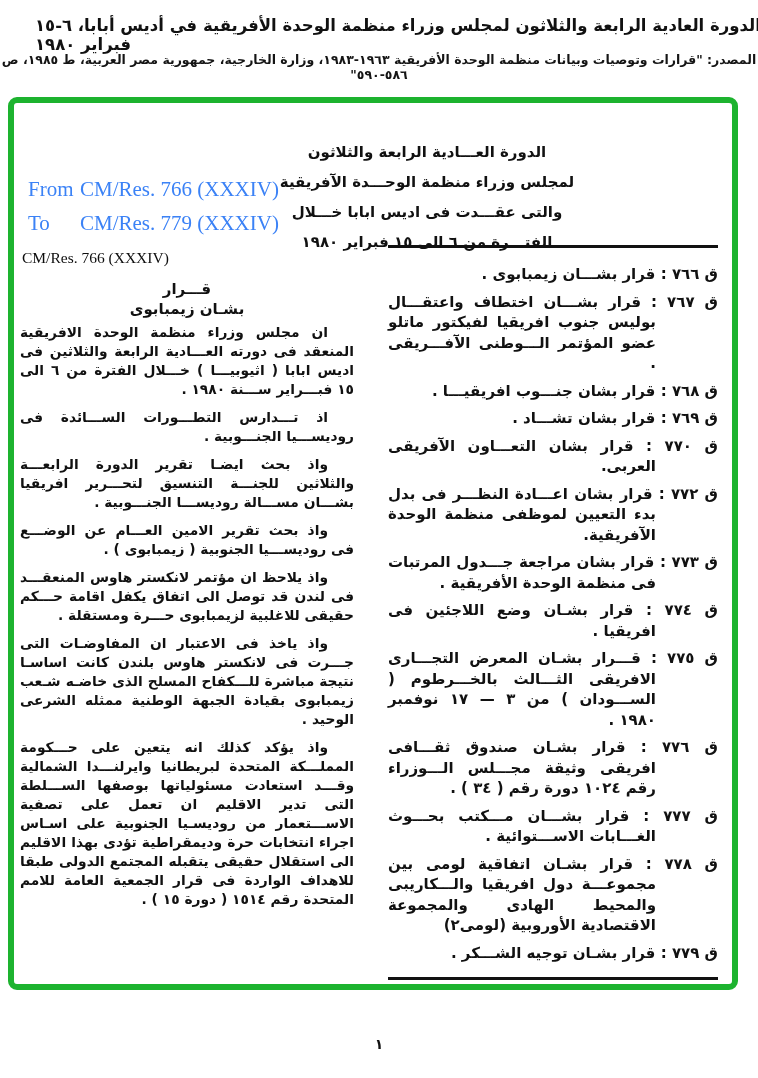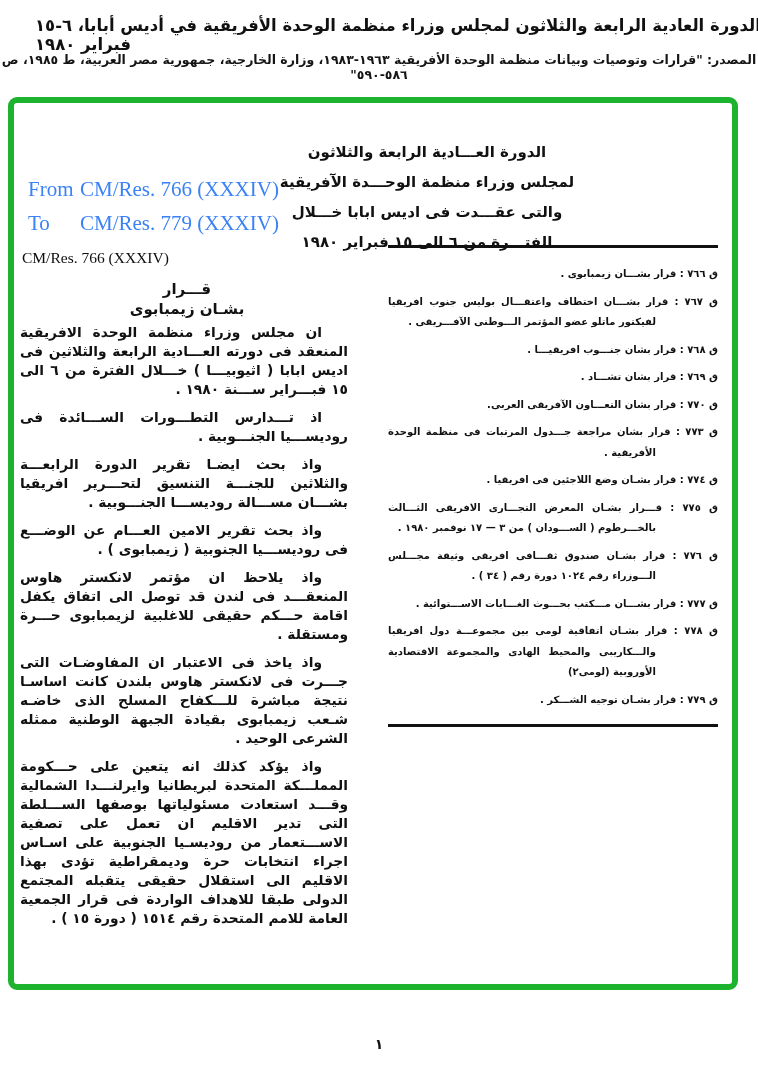--- a/index.html
+++ b/index.html
@@ -46,25 +46,25 @@
   .res-title{
     position:absolute;left:8px;top:176px;width:330px;text-align:center;
     direction:rtl;font-weight:bold;font-size:15px;line-height:20px;
   }
   
   .res-body{
     position:absolute;left:6px;top:220px;width:338px;
     direction:rtl;font-weight:bold;font-size:13.8px;line-height:19px;
     text-align:justify;
   }
-  .res-body p{margin:0 10px 9px 0;text-indent:26px;}
+  .res-body p{margin:0 4px 9px 0;text-indent:26px;}
   
   .toc{
     position:absolute;left:374px;top:142px;width:330px;
-    direction:rtl;font-weight:bold;font-size:10px;line-height:20.5px;
+    direction:rtl;font-weight:bold;font-size:15px;line-height:20.5px;
   }
   .toc-rule{border:0;border-top:3px solid #111;margin:0 0 16px 0;}
   .toc-rule-bottom{border:0;border-top:3px solid #111;margin:14px 0 0 0;}
   .toc ul{list-style:none;margin:0;padding:0;}
   .toc li{
     margin:0 0 7px 0;padding-right:62px;text-indent:-62px;text-align:justify;
   }
   .toc .num{white-space:nowrap;}
   
   .page-number{
@@ -117,20 +117,21 @@
     </div>
 
     <div class="toc">
       <hr class="toc-rule">
       <ul>
         <li><span class="num">ق ٧٦٦ :</span> <span>قرار بشـــان زيمبابوى .</span></li>
         <li><span class="num">ق ٧٦٧ :</span> <span>قرار بشـــان اختطاف واعتقـــال بوليس جنوب افريقيا لفيكتور ماتلو عضو المؤتمر الـــوطنى الآفـــريقى .</span></li>
         <li><span class="num">ق ٧٦٨ :</span> <span>قرار بشان جنـــوب افريقيـــا .</span></li>
         <li><span class="num">ق ٧٦٩ :</span> <span>قرار بشان تشـــاد .</span></li>
         <li><span class="num">ق ٧٧٠ :</span> <span>قرار بشان التعـــاون الآفريقى العربى.</span></li>
+        <li><span class="num">ق ٧٧٢ :</span> <span>قرار بشان اعـــادة النظـــر فى بدل بدء التعيين لموظفى منظمة الوحدة الآفريقية.</span></li>
         <li><span class="num">ق ٧٧٣ :</span> <span>قرار بشان مراجعة جـــدول المرتبات فى منظمة الوحدة الأفريقية .</span></li>
         <li><span class="num">ق ٧٧٤ :</span> <span>قرار بشـان وضع اللاجئين فى افريقيا .</span></li>
         <li><span class="num">ق ٧٧٥ :</span> <span>قـــرار بشـان المعرض التجـــارى الافريقى الثـــالث بالخـــرطوم ( الســـودان ) من ٣ — ١٧ نوفمبر ١٩٨٠ .</span></li>
         <li><span class="num">ق ٧٧٦ :</span> <span>قرار بشـان صندوق ثقـــافى افريقى وثيقة مجـــلس الـــوزراء رقم ١٠٢٤ دورة رقم ( ٣٤ ) .</span></li>
         <li><span class="num">ق ٧٧٧ :</span> <span>قرار بشـــان مـــكتب بحـــوث الغـــابات الاســـتوائية .</span></li>
         <li><span class="num">ق ٧٧٨ :</span> <span>قرار بشـان اتفاقية لومى بين مجموعـــة دول افريقيا والـــكاريبى والمحيط الهادى والمجموعة الاقتصادية الأوروبية (لومى٢)</span></li>
         <li><span class="num">ق ٧٧٩ :</span> <span>قرار بشـان توجيه الشـــكر .</span></li>
       </ul>
       <hr class="toc-rule-bottom">
     </div>

